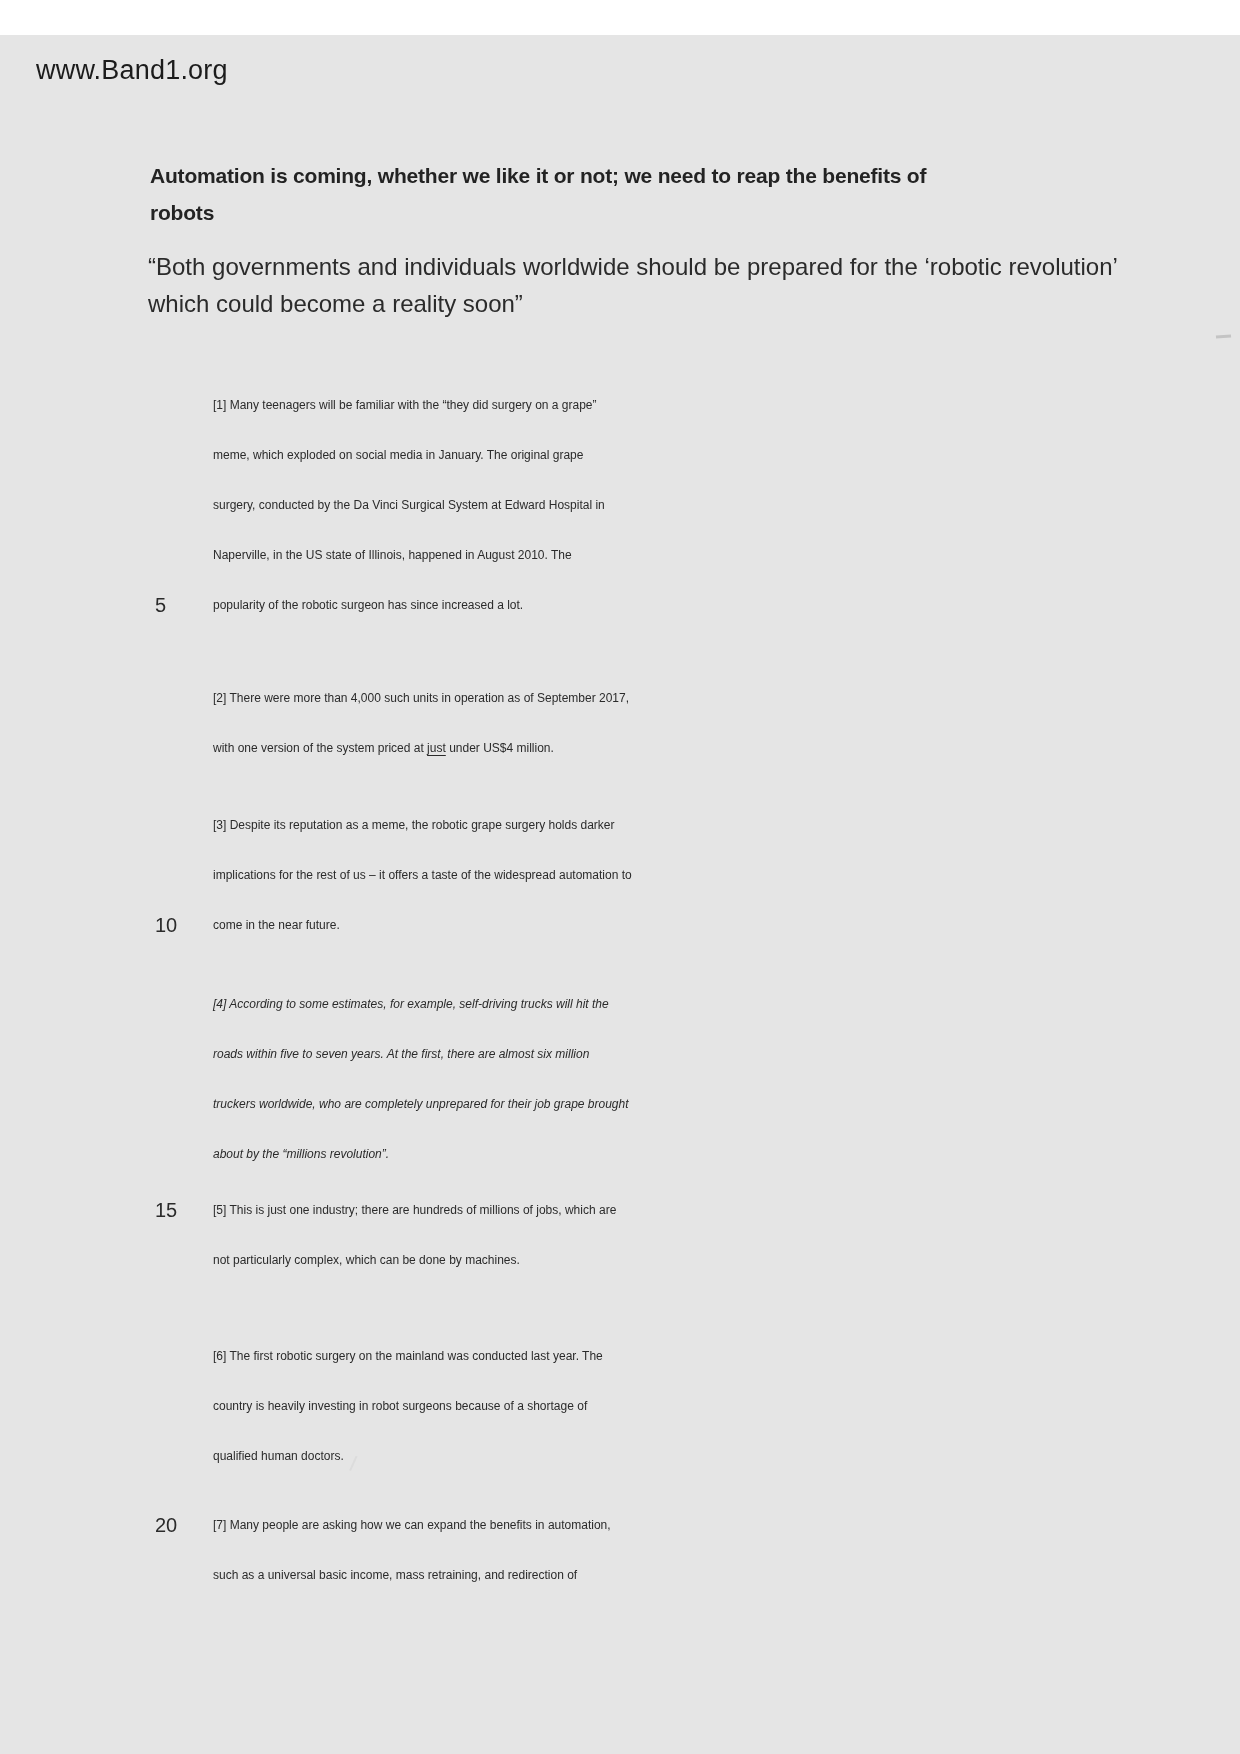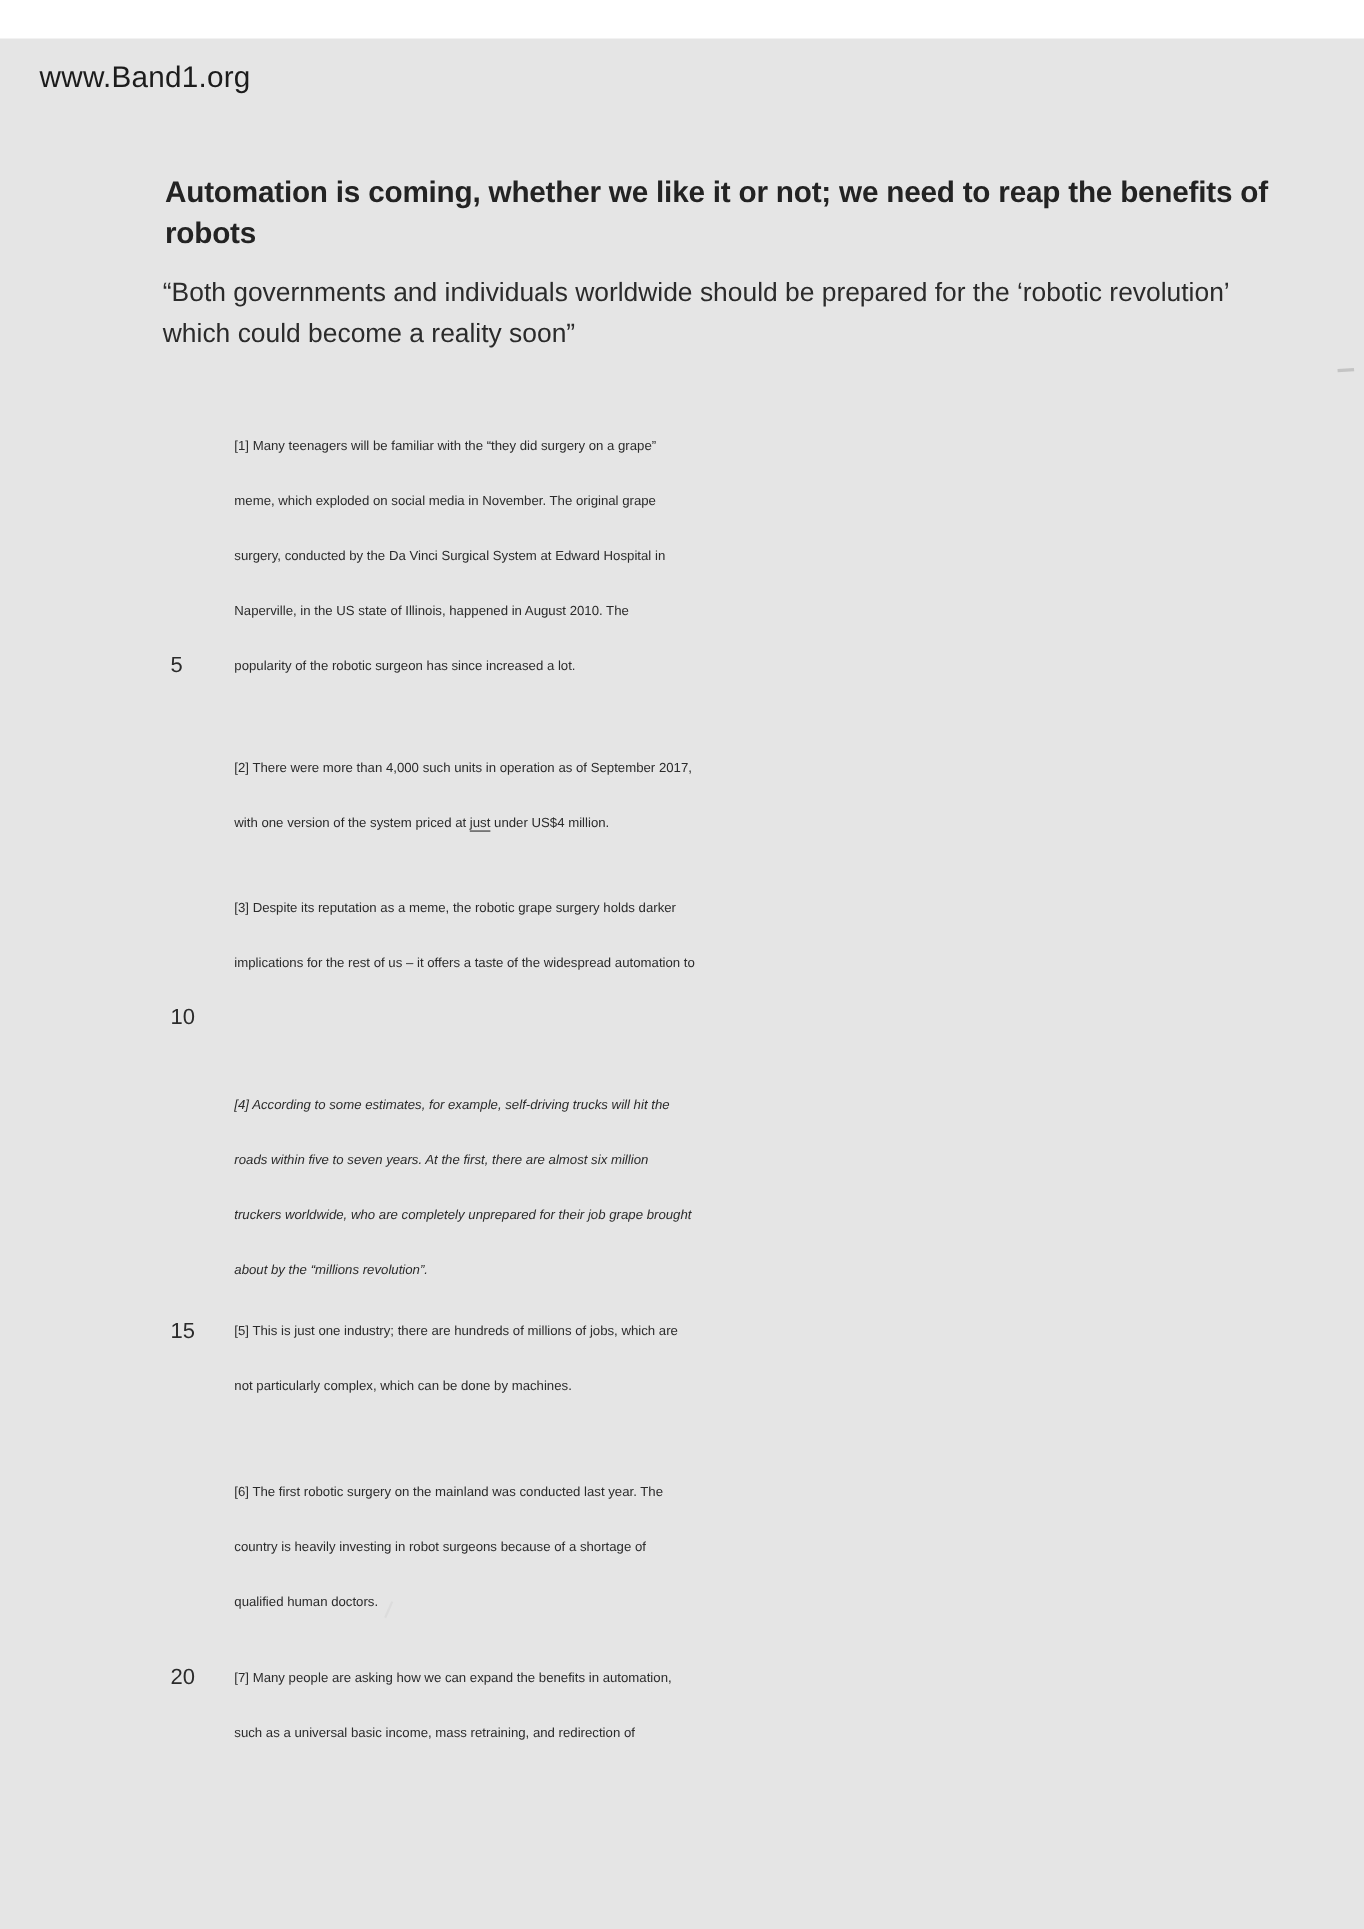--- a/index.html
+++ b/index.html
@@ -21,21 +21,21 @@
     color: #1c1c1c;
     letter-spacing: 0.2px;
     white-space: nowrap;
   }
   .title-block {
     position: absolute;
     left: 150px;
     top: 122px;
     width: 940px;
     font-weight: bold;
-    font-size: 27px;
+    font-size: 21px;
     letter-spacing: -0.2px;
     color: #232323;
   }
   .title-block .line { height: 37px; line-height: 37px; white-space: nowrap; }
   .quote-block {
     position: absolute;
     left: 148px;
     top: 213px;
     width: 960px;
     font-size: 24px;
@@ -106,34 +106,35 @@
     <div class="line">which could become a reality soon”</div>
   </div>
 
   <div class="line-no n5">5</div>
   <div class="line-no n10">10</div>
   <div class="line-no n15">15</div>
   <div class="line-no n20">20</div>
 
   <div class="para p1">
     <div class="line">[1] Many teenagers will be familiar with the “they did surgery on a grape”</div>
-    <div class="line">meme, which exploded on social media in November. The original grape</div>
+    <div class="line">meme, which exploded on social media in January. The original grape</div>
     <div class="line">surgery, conducted by the Da Vinci Surgical System at Edward Hospital in</div>
     <div class="line">Naperville, in the US state of Illinois, happened in August 2010. The</div>
     <div class="line">popularity of the robotic surgeon has since increased a lot.</div>
   </div>
 
   <div class="para p2">
     <div class="line">[2] There were more than 4,000 such units in operation as of September 2017,</div>
     <div class="line"><span>with one version of the system priced at </span><span class="underline">just</span><span> under US$4 million.</span></div>
   </div>
 
   <div class="para p3">
     <div class="line">[3] Despite its reputation as a meme, the robotic grape surgery holds darker</div>
     <div class="line">implications for the rest of us – it offers a taste of the widespread automation to</div>
+    <div class="line">come in the near future.</div>
   </div>
 
   <div class="para p4">
     <div class="line">[4] According to some estimates, for example, self-driving trucks will hit the</div>
     <div class="line">roads within five to seven years. At the first, there are almost six million</div>
     <div class="line">truckers worldwide, who are completely unprepared for their job grape brought</div>
     <div class="line">about by the “millions revolution”.</div>
   </div>
 
   <div class="para p5">

